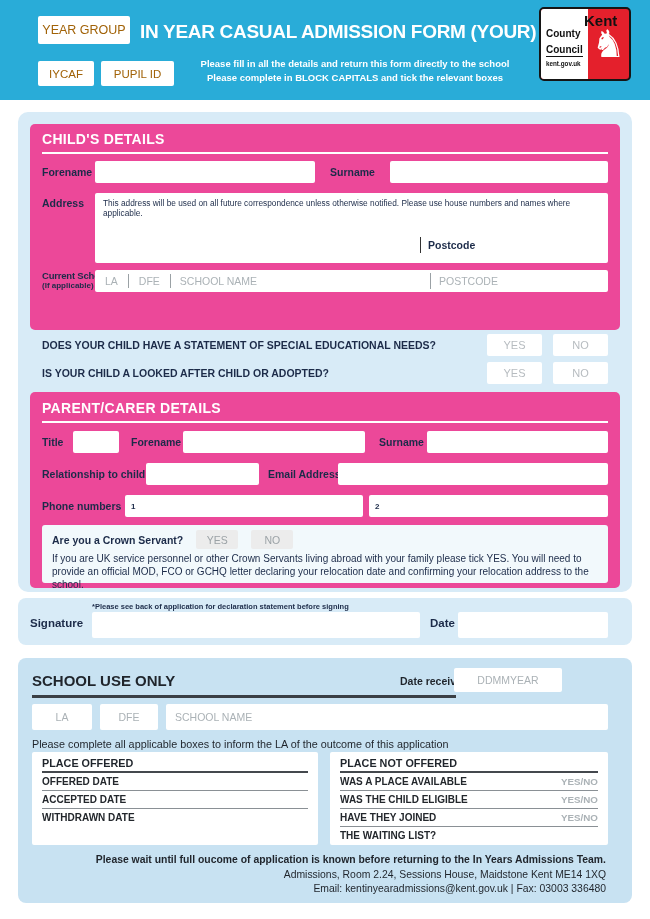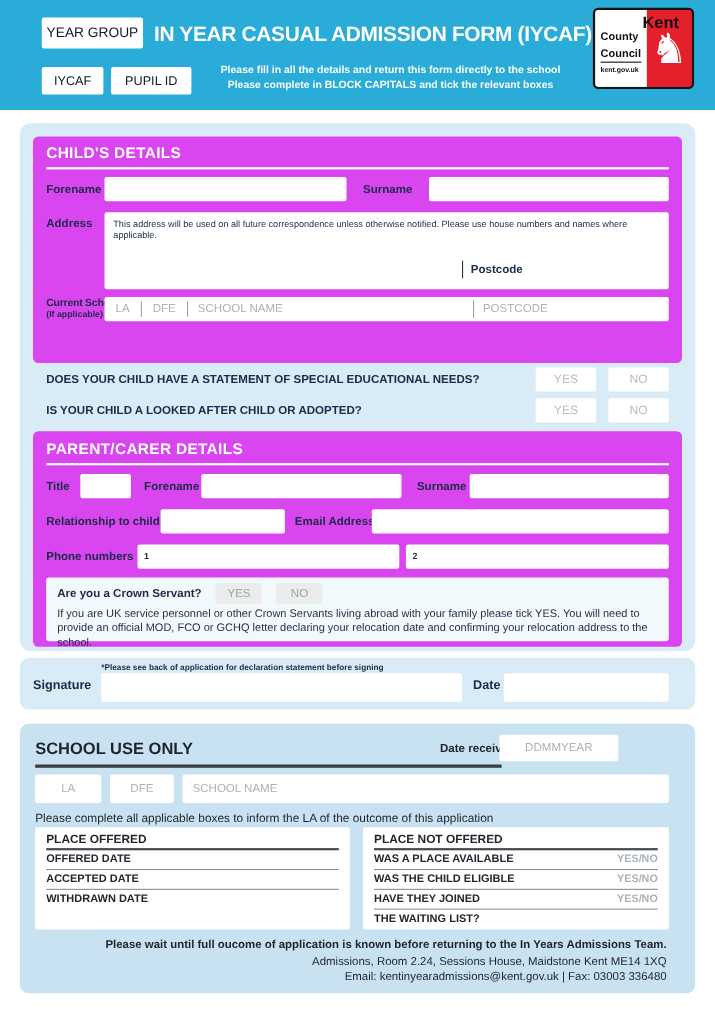--- a/index.html
+++ b/index.html
@@ -5,21 +5,21 @@
   * { margin:0; padding:0; box-sizing:border-box; }
   html,body { background:#fff; }
   body {
     width:650px; height:919px; position:relative;
     font-family:"Liberation Sans", sans-serif;
     color:#1C2B49; overflow:hidden;
   }
   
   .band { position:absolute; left:0; top:0; width:650px; height:100px; background:#29ACD8; }
   .ph-box { background:#fff; border-radius:2px; display:flex; align-items:center; justify-content:center;
-            color:#0f172a; font-size:12.5px; }
+            color:#a16207; font-size:12.5px; }
   .yeargroup { position:absolute; left:38px; top:16px; width:92px; height:28px; }
   .main-title { position:absolute; left:140px; top:21px; color:#fff; font-size:19px; font-weight:800;
                 letter-spacing:-0.3px; white-space:nowrap; }
   .iycaf { position:absolute; left:38px; top:61px; width:56px; height:25px; font-size:11.5px; }
   .pupilid { position:absolute; left:101px; top:61px; width:73px; height:25px; font-size:11.5px; }
   .instr { position:absolute; left:178px; top:57px; width:354px; text-align:center; color:#fff;
            font-size:9.5px; font-weight:700; line-height:13.5px; }
   
   .logo { position:absolute; left:539px; top:7px; width:92px; height:74px; border:2px solid #151515;
           border-radius:5px; background:#E4202C; display:flex; overflow:hidden; }
@@ -28,21 +28,21 @@
   .logo-sub { font-size:10px; font-weight:700; line-height:11px; }
   .logo-sub.u { border-bottom:1.5px solid #111; display:inline-block; padding-bottom:1px; }
   .logo-url { font-size:6.3px; font-weight:700; margin-top:3px; }
   .logo-right { flex:1; display:flex; align-items:center; justify-content:center; }
   .horse { color:#fff; font-size:38px; line-height:1; font-family:"DejaVu Sans", sans-serif; }
   
   .panel { position:absolute; background:#D8EBF7; border-radius:10px; }
   .panel.main { left:18px; top:112px; width:614px; height:480px; }
   .panel.sig  { left:18px; top:598px; width:614px; height:47px; border-radius:8px; }
   .panel.school { left:18px; top:658px; width:614px; height:245px; background:#C8E2F2; border-radius:8px; }
-  .section { position:absolute; left:12px; right:12px; background:#d946ef; border-radius:5px; overflow:hidden; }
+  .section { position:absolute; left:12px; right:12px; background:#ec4899; border-radius:5px; overflow:hidden; }
   .sec-child { top:12px; height:206px; padding:7px 12px 0 12px; }
   .sec-parent { top:280px; height:196px; padding:8px 12px 0 12px; }
   .sec-h { font-size:14px; font-weight:800; color:#fff; letter-spacing:.3px;
            border-bottom:2px solid #fff; padding-bottom:5px; line-height:16px; }
   .lbl { font-size:10.5px; font-weight:700; color:#1C2B49; white-space:nowrap; }
   .inp { background:#fff; border-radius:2px; height:22px; }
   .frow { display:flex; align-items:center; }
   
   .sec-child .frow.r1 { margin-top:7px; }
   .sec-child .frow.r2 { margin-top:11px; }
@@ -106,21 +106,21 @@
   .prow .ynval { color:#ABB2B6; font-weight:600; font-size:9.8px; }
   .su-footer { position:absolute; right:26px; top:195px; text-align:right; color:#1F242B;
                font-size:10.4px; line-height:14.5px; }
   .su-footer .b { font-weight:700; }
 </style>
 </head>
 <body>
 
 <div class="band">
   <div class="ph-box yeargroup">YEAR GROUP</div>
-  <div class="main-title">IN YEAR CASUAL ADMISSION FORM (IYCAF)</div>
+  <div class="main-title">IN YEAR CASUAL ADMISSION FORM (YOUR)</div>
   <div class="ph-box iycaf">IYCAF</div>
   <div class="ph-box pupilid">PUPIL ID</div>
   <div class="instr">
     <div>Please fill in all the details and return this form directly to the school</div>
     <div>Please complete in BLOCK CAPITALS and tick the relevant boxes</div>
   </div>
   <div class="logo">
     <div class="logo-left">
       <div class="logo-kent">Kent</div>
       <div class="logo-sub">County</div>

